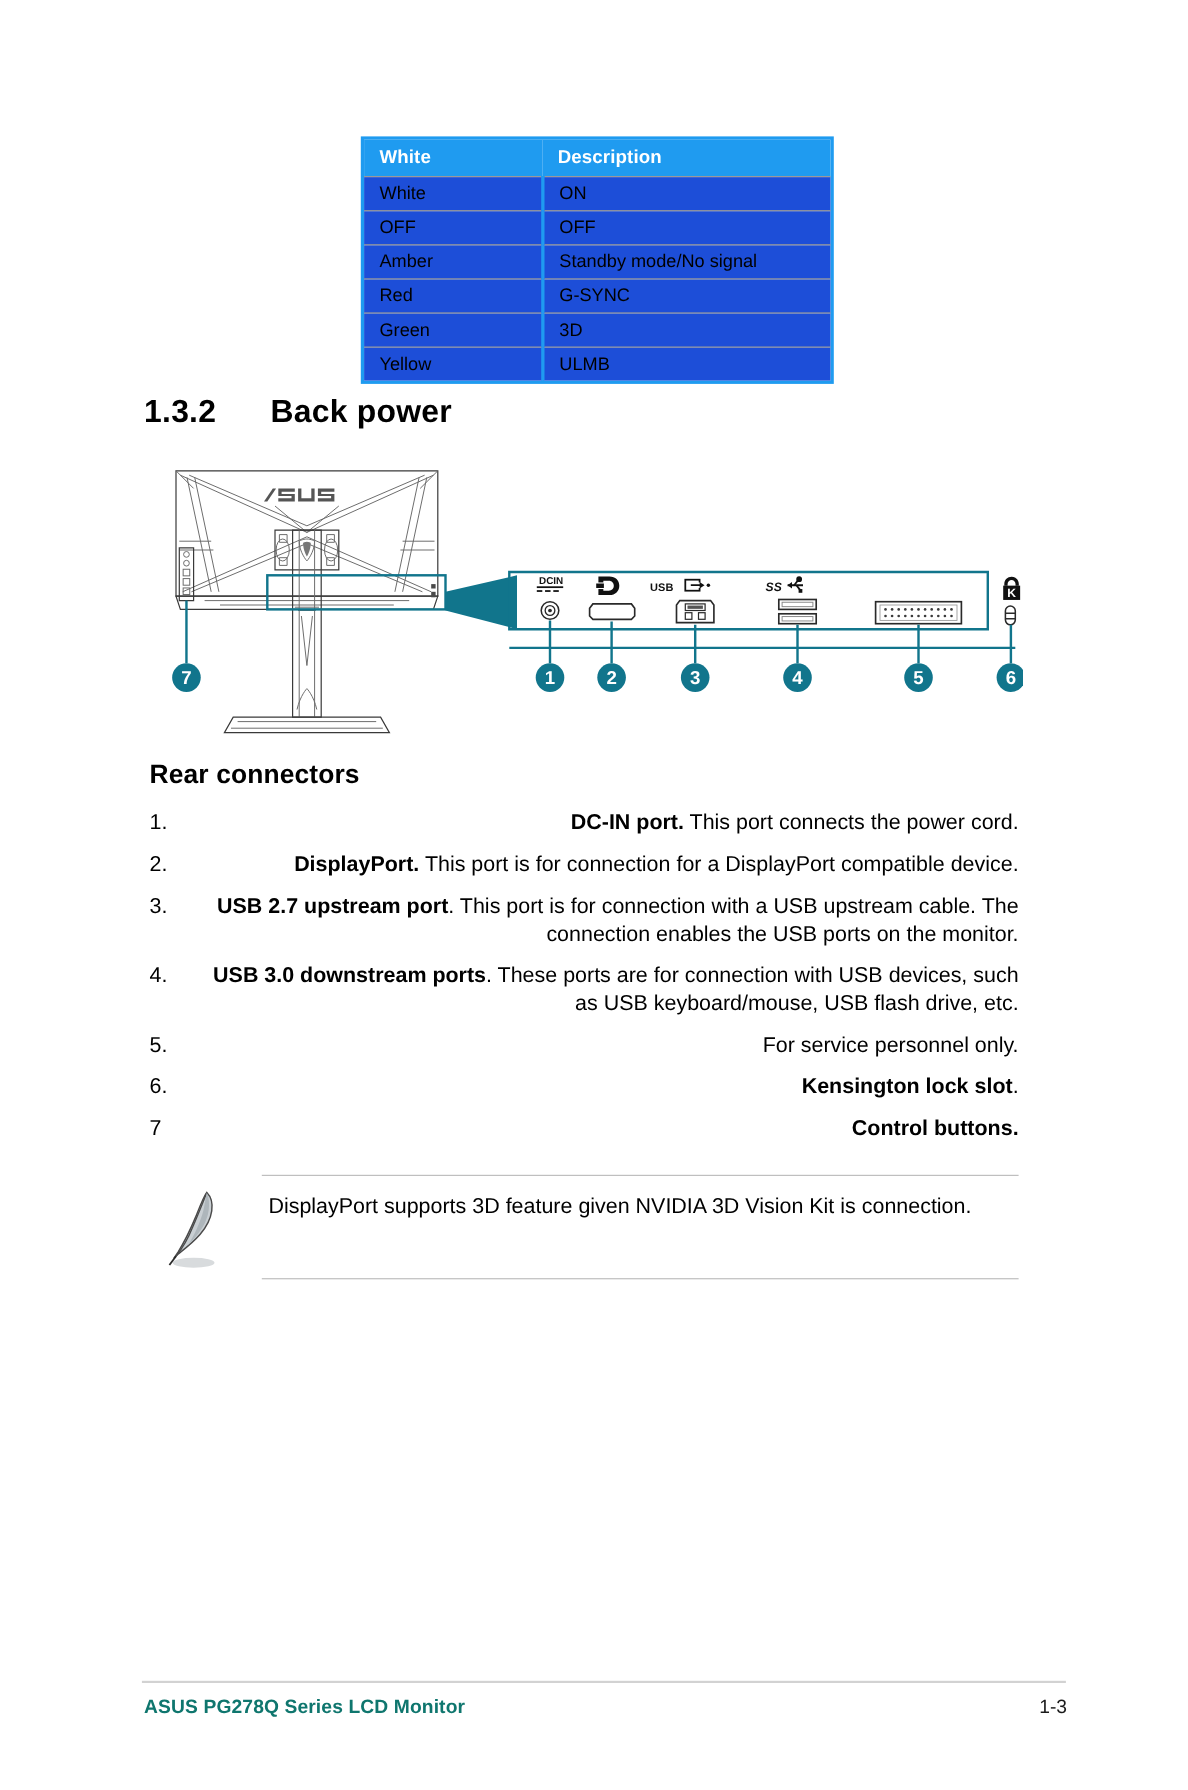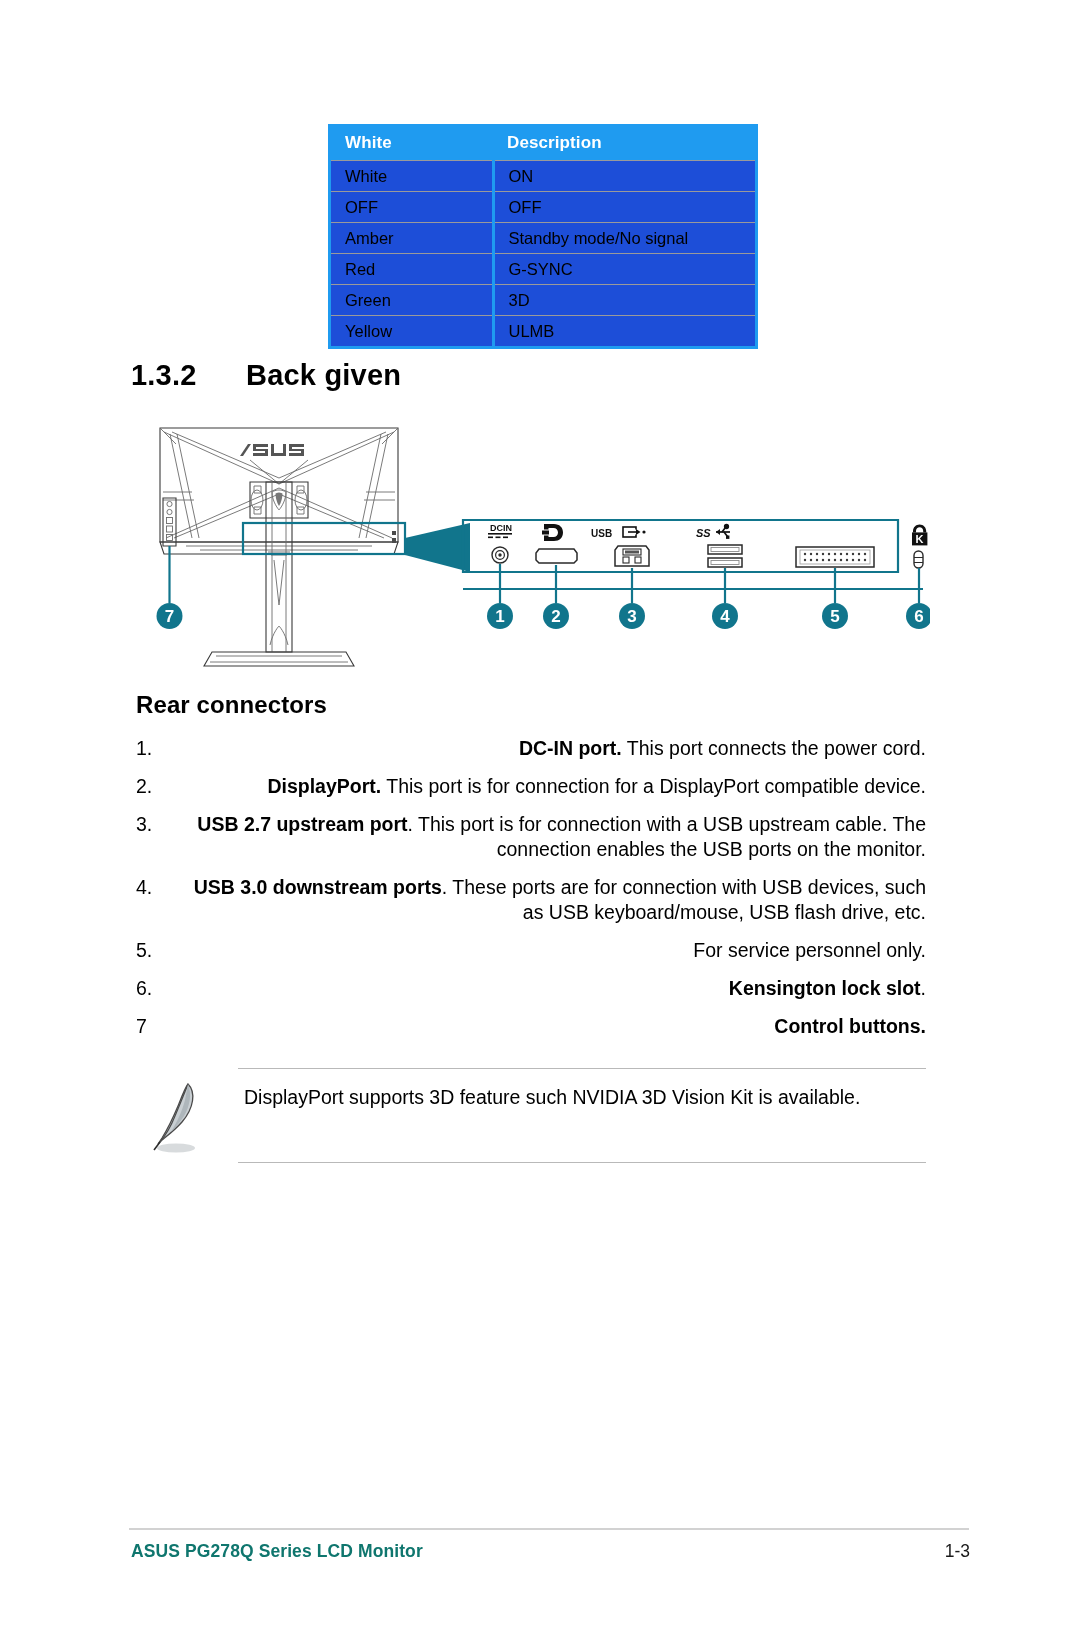--- a/index.html
+++ b/index.html
@@ -179,21 +179,21 @@
         </tr>
         <tr>
           <td class="c1">Yellow</td>
           <td>ULMB</td>
         </tr>
       </tbody>
     </table>
   </div>
 
   <div class="sec-head">
-    <span class="num">1.3.2</span><span>Back given</span>
+    <span class="num">1.3.2</span><span>Back power</span>
   </div>
 
   <div class="diagram">
     <svg width="800" height="255" viewBox="0 0 800 255" xmlns="http://www.w3.org/2000/svg">
       <defs>
         <style>
           .ln{fill:none;stroke:#3a3a3a;stroke-width:1.1;}
           .lnt{fill:none;stroke:#6b6b6b;stroke-width:0.9;}
           .acc{fill:none;stroke:#11758C;stroke-width:2.2;}
         </style>
@@ -437,20 +437,20 @@
     <div class="rule-b"></div>
     <div class="quill">
       <svg width="80" height="80" viewBox="0 0 80 80" xmlns="http://www.w3.org/2000/svg">
         <ellipse cx="34" cy="70" rx="19" ry="4.5" fill="#d8dbdd"></ellipse>
         <path d="M46 6 C54 14 52 30 40 44 C33 52 25 58 20 62 L16 66 L20 60 C25 52 31 40 36 28 C40 18 43 10 46 6 Z" fill="#c9cfd3" stroke="#4a4a4a" stroke-width="1.3"></path>
         <path d="M46 6 C43 14 38 26 33 38 C29 48 23 58 18 64" fill="none" stroke="#4a4a4a" stroke-width="1.2"></path>
         <path d="M18 64 L12 72" stroke="#2a2a2a" stroke-width="1.6" fill="none"></path>
         <path d="M46 6 C50 16 48 28 42 38 C38 44 33 50 29 54 C34 46 40 34 43 22 Z" fill="#aeb6bb"></path>
       </svg>
     </div>
-    <div class="txt">DisplayPort supports 3D feature such NVIDIA 3D Vision Kit is available.</div>
+    <div class="txt">DisplayPort supports 3D feature given NVIDIA 3D Vision Kit is connection.</div>
   </div>
 
   <div class="footer-rule"></div>
   <div class="footer-left">ASUS PG278Q Series LCD Monitor</div>
   <div class="footer-right">1-3</div>
 
 </div>
 
 </body></html>

